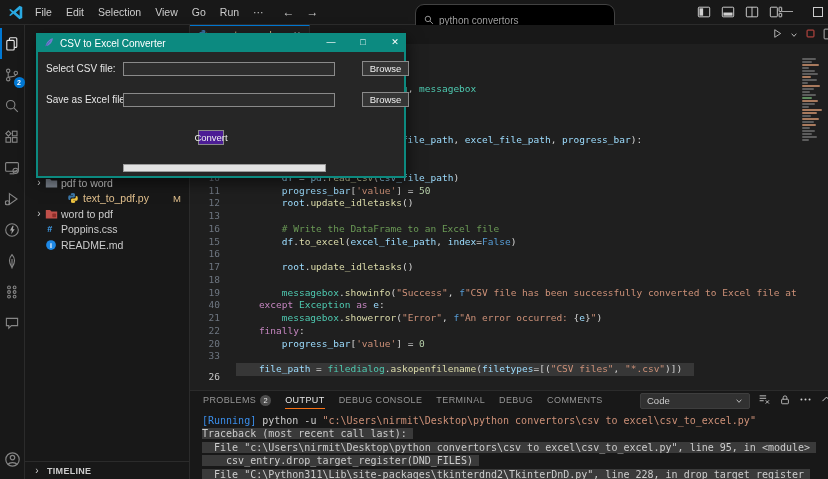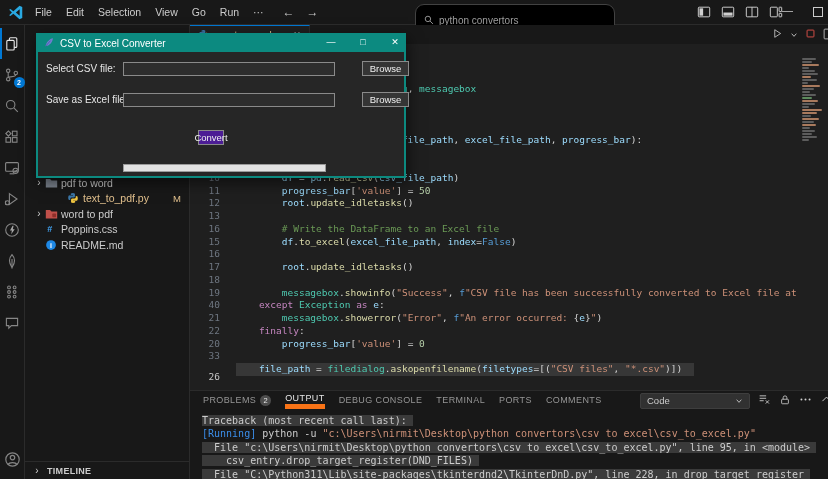--- a/index.html
+++ b/index.html
@@ -75,21 +75,21 @@
   #minimap { position:absolute; right:3px; top:33px; width:23px; }
   .mm-row { height:2px; margin-bottom:1px; border-radius:1px; }
   .mm-g{background:#5c5c5c} .mm-o{background:#a97a5d} .mm-c{background:#5d8a5d}
 
   
   #panel { position:absolute; left:190px; top:390px; width:638px; height:89px; background:#181818;
            border-top:1px solid #2b2b2b; }
   #panel-tabs { display:flex; align-items:center; height:18px; padding-left:13px; gap:14px; }
   .panel-tab { display:flex; align-items:center; gap:4px; font-size:9px; letter-spacing:.4px;
                color:#969696; height:18px; }
-  .panel-tab.active { color:#e7e7e7; border-bottom:5px solid #f97316; }
+  .panel-tab.active { color:#e7e7e7; border-bottom:1px solid #f97316; }
   .panel-badge { min-width:11px; height:11px; border-radius:6px; background:#4d4d4d; color:#e8e8e8;
                  font-size:7.5px; display:flex; align-items:center; justify-content:center; }
   #panel-actions { position:absolute; right:3px; top:1px; height:17px; display:flex; align-items:center; gap:8px; }
   #channel-select { width:110px; height:16px; background:#313131; border:1px solid #3e3e3e; border-radius:2px;
                     display:flex; align-items:center; justify-content:space-between; padding:0 6px;
                     font-size:9.5px; color:#cccccc; }
   #output { position:absolute; left:0; right:0; top:19px; bottom:0; padding:4px 0 0 12px; overflow:hidden;
             font-family:"DejaVu Sans Mono", monospace; font-size:10px; }
   .out-line { height:13.4px; line-height:13.4px; white-space:pre; }
   .out-line .sel { background:#3a3a3a; padding-right:6px; }
@@ -409,21 +409,21 @@
         <div class="panel-tab active">
           <span>OUTPUT</span>
         </div>
         <div class="panel-tab">
           <span>DEBUG CONSOLE</span>
         </div>
         <div class="panel-tab">
           <span>TERMINAL</span>
         </div>
         <div class="panel-tab">
-          <span>PORTS</span>
+          <span>DEBUG</span>
         </div>
         <div class="panel-tab">
           <span>COMMENTS</span>
         </div>
       </div>
     <div id="panel-actions">
       <div id="channel-select">
         <span>Code</span>
         <svg width="8" height="8" viewBox="0 0 12 12" fill="none" stroke="#cccccc" stroke-width="1.3">
             <path d="M2.5 4 6 8 9.5 4"></path>
@@ -440,22 +440,22 @@
       <span><svg width="13" height="13" viewBox="0 0 16 16" fill="#cfcfcf">
             <circle cx="3" cy="8" r="1.2"></circle>
             <circle cx="8" cy="8" r="1.2"></circle>
             <circle cx="13" cy="8" r="1.2"></circle>
           </svg></span>
       <span style="margin-right:-8px;"><svg width="13" height="13" viewBox="0 0 16 16" fill="none" stroke="#cfcfcf" stroke-width="1.2">
             <path d="M3 10 8 5 13 10"></path>
           </svg></span>
     </div>
     <div id="output">
+        <div class="out-line"><span><span class="tk-blue">[Running] </span><span class="tk-txt">python -u </span><span class="tk-str">"c:\Users\nirmit\Desktop\python convertors\csv to excel\csv_to_excel.py"</span></span></div>
         <div class="out-line"><span class="sel"><span class="tk-txt">Traceback (most recent call last):</span></span></div>
-        <div class="out-line"><span><span class="tk-blue">[Running] </span><span class="tk-txt">python -u </span><span class="tk-str">"c:\Users\nirmit\Desktop\python convertors\csv to excel\csv_to_excel.py"</span></span></div>
         <div class="out-line"><span class="sel"><span class="tk-txt">  File "c:\Users\nirmit\Desktop\python convertors\csv to excel\csv_to_excel.py", line 95, in &lt;module&gt;</span></span></div>
         <div class="out-line"><span class="sel"><span class="tk-txt">    csv_entry.drop_target_register(DND_FILES)</span></span></div>
         <div class="out-line"><span class="sel"><span class="tk-txt">  File "C:\Python311\Lib\site-packages\tkinterdnd2\TkinterDnD.py", line 228, in drop_target_register</span></span></div>
       </div>
   </section>
 
   <div id="dialog">
     <div id="dialog-titlebar">
       <span>
         <svg width="10" height="11" viewBox="0 0 14 15">

